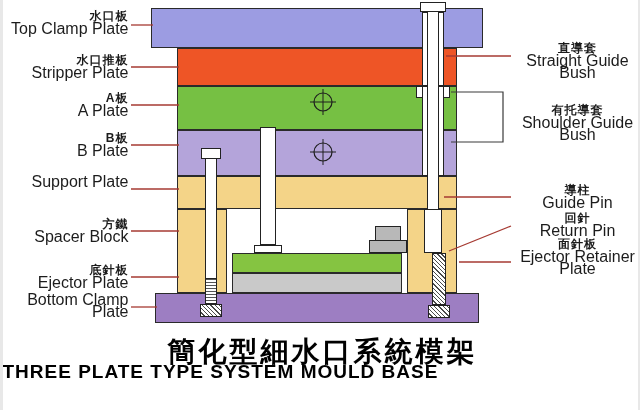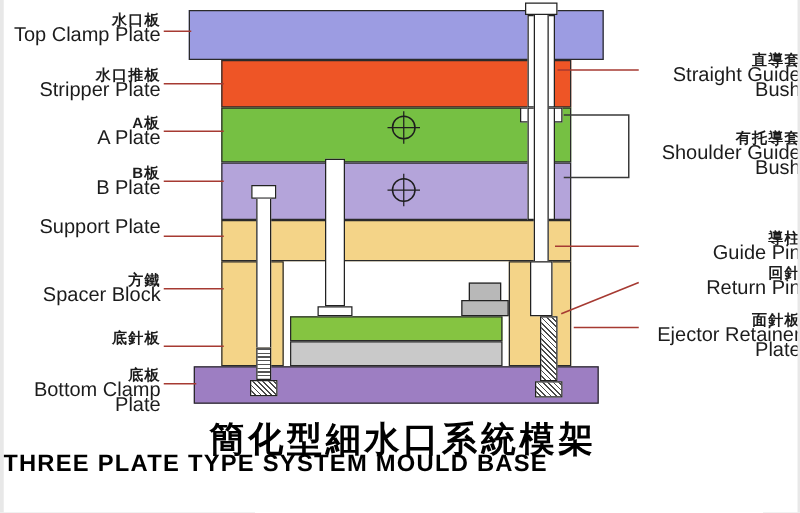--- a/index.html
+++ b/index.html
@@ -21,21 +21,21 @@
     background-image:repeating-linear-gradient(0deg,#ffffff 0 2px,#555 2px 3px);
   }
   .gray { background:#b8b8b8; }
   svg.overlay { position:absolute; left:0; top:0; pointer-events:none; }
   .leader line { stroke:var(--leader,#a63a32); stroke-width:1.3; }
   .bracket polyline { stroke:#3a3a3a; stroke-width:1.2; fill:none; }
   .mark circle { stroke:#1e1e1e; stroke-width:1.2; fill:none; }
   .mark line { stroke:#1e1e1e; stroke-width:1; }
   .llabel, .rlabel { position:absolute; color:var(--label-text,#1c1c1c); }
   .llabel { left:2px; width:124px; text-align:right; }
-  .rlabel { left:512px; width:126px; text-align:right; }
+  .rlabel { left:512px; width:126px; text-align:center; }
   .zh { font-size:12px; font-weight:bold; line-height:13px; letter-spacing:1px; }
   .en { font-size:16px; font-weight:normal; line-height:12px; }
   .title-zh {
     position:absolute; left:0; top:333px; width:640px; text-align:center;
     font-size:28px; font-weight:bold; letter-spacing:3px; color:var(--title-text,#000);
   }
   .title-en {
     position:absolute; left:0; top:361px; width:640px; text-align:left;
     font-size:19px; font-weight:bold; letter-spacing:1px; color:var(--title-text,#000);
   }
@@ -123,43 +123,43 @@
   </div>
   <div class="llabel" style="top:176px">
     <div class="en">Support Plate</div>
   </div>
   <div class="llabel" style="top:218px">
     <div class="zh">方鐵</div>
     <div class="en">Spacer Block</div>
   </div>
   <div class="llabel" style="top:264px">
     <div class="zh">底針板</div>
+    <div class="en">Ejector Plate</div>
   </div>
   <div class="llabel" style="top:294px">
-    <div class="zh">底板</div>
     <div class="en">Bottom Clamp Plate</div>
   </div>
 
   <div class="rlabel" style="top:42px">
     <div class="zh">直導套</div>
     <div class="en">Straight Guide Bush</div>
   </div>
   <div class="rlabel" style="top:104px">
     <div class="zh">有托導套</div>
     <div class="en">Shoulder Guide Bush</div>
   </div>
   <div class="rlabel" style="top:212px">
     <div class="zh">回針</div>
     <div class="en">Return Pin</div>
   </div>
   <div class="rlabel" style="top:184px">
     <div class="zh">導柱</div>
     <div class="en">Guide Pin</div>
   </div>
-  <div class="rlabel" style="top:250px">
+  <div class="rlabel" style="top:238px">
     <div class="zh">面針板</div>
     <div class="en">Ejector Retainer Plate</div>
   </div>
 
   <div class="title-zh">簡化型細水口系統模架</div>
   <div class="title-en">THREE PLATE TYPE SYSTEM MOULD BASE</div>
 
 </div>
 
 </body></html>

